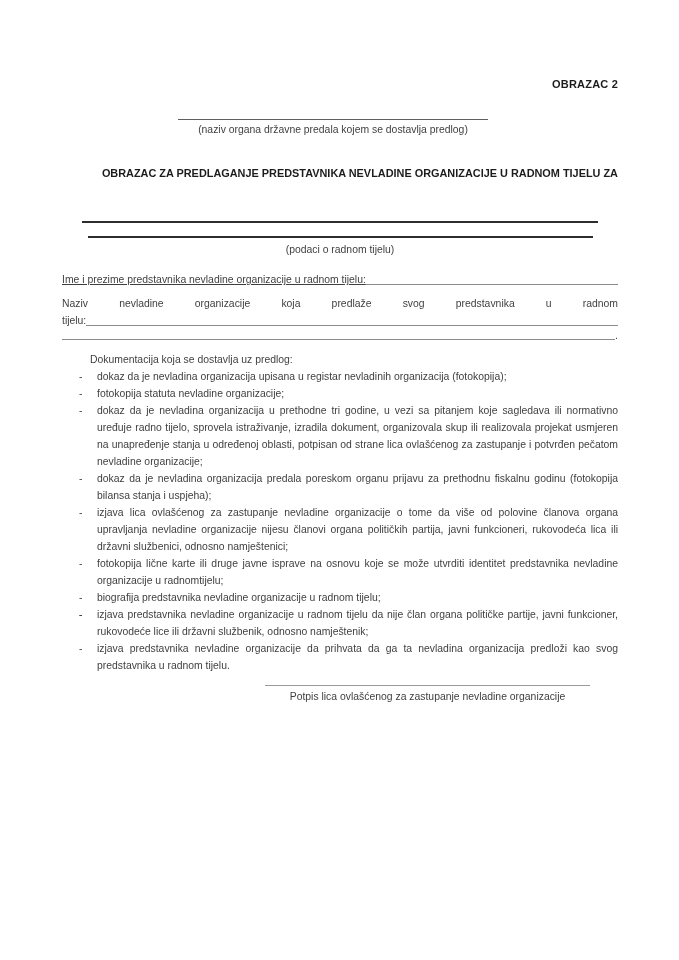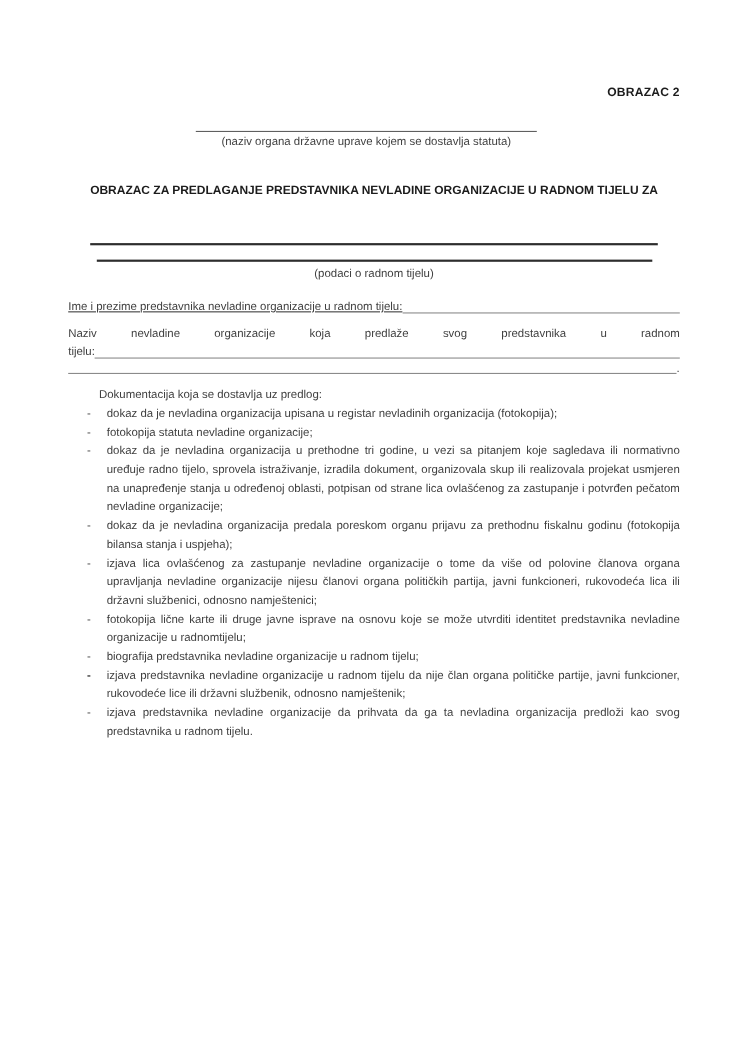--- a/index.html
+++ b/index.html
@@ -28,21 +28,21 @@
     width: 310px;
     text-align: center;
   }
   .recipient-line {
     height: 0;
     border-bottom: 1.4px solid #5f5f5f;
   }
   .recipient-caption { padding-top: 1px; }
   .form-title {
     margin-top: 27px;
-    text-align: center;
+    text-align: right;
     font-weight: bold;
     font-size: 10.9px;
     color: #1c1c1c;
   }
   .rule-1 {
     margin: 39px auto 0;
     width: 516px;
     height: 0;
     border-top: 2.2px solid #2d2d2d;
   }
@@ -94,21 +94,21 @@
 </style>
 </head>
 <body>
 
 <div class="page">
 
   <div class="form-number">OBRAZAC 2</div>
 
   <div class="recipient">
     <div class="recipient-line"></div>
-    <div class="recipient-caption">(naziv organa državne uprave kojem se dostavlja statuta)</div>
+    <div class="recipient-caption">(naziv organa državne predala kojem se dostavlja predlog)</div>
   </div>
 
   <div class="form-title">OBRAZAC ZA PREDLAGANJE PREDSTAVNIKA NEVLADINE ORGANIZACIJE U RADNOM TIJELU ZA</div>
 
   <div class="rule-1"></div>
   <div class="rule-2"></div>
   <div class="body-caption">(podaci o radnom tijelu)</div>
 
   <div class="field-row">
     <span class="label">Ime i prezime predstavnika nevladine organizacije u radnom tijelu:</span>
@@ -162,14 +162,18 @@
     <li>
       <span class="dash">-</span>
       <span>izjava predstavnika nevladine organizacije u radnom tijelu da nije član organa političke partije, javni funkcioner, rukovodeće lice ili državni službenik, odnosno namještenik;</span>
     </li>
     <li>
       <span class="dash">-</span>
       <span>izjava predstavnika nevladine organizacije da prihvata da ga ta nevladina organizacija predloži kao svog predstavnika u radnom tijelu.</span>
     </li>
   </ul>
 
+  <div class="signature">
+    <div class="signature-line"></div>
+    <div class="signature-caption">Potpis lica ovlašćenog za zastupanje nevladine organizacije</div>
+  </div>
 
 </div>
 
 </body></html>

